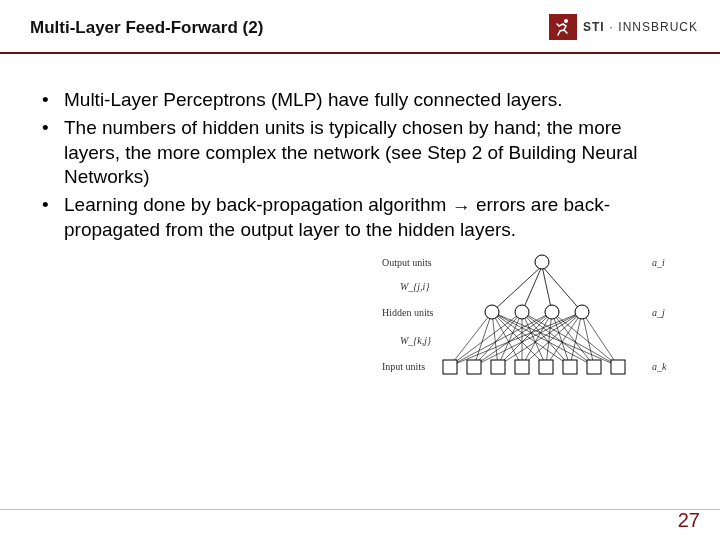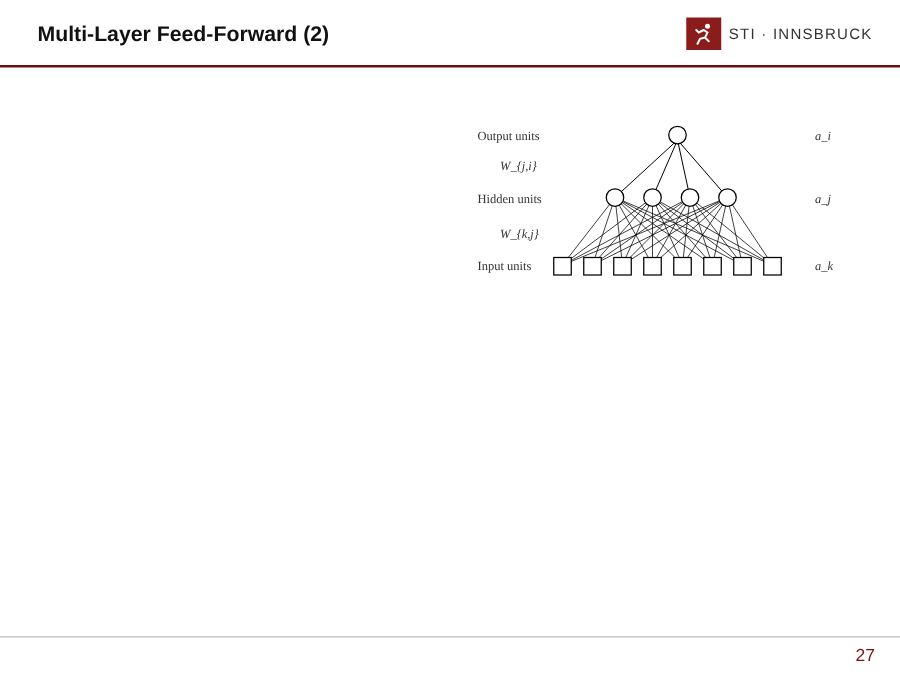--- a/index.html
+++ b/index.html
@@ -3,30 +3,30 @@
 <meta charset="utf-8">
 <style>
   html,body{margin:0;padding:0;width:720px;height:540px;background:#fff;font-family:Arial,Helvetica,sans-serif;color:#000;position:relative;overflow:hidden}
   .slide{position:relative;width:720px;height:540px}
   .header{position:relative;padding:18px 30px 6px 30px}
   .title{font-weight:bold;font-size:17px;color:#111}
   .logo{position:absolute;right:22px;top:14px;display:flex;align-items:center;gap:6px}
   .logo .sq{width:28px;height:26px;background:#8a1c1c;display:flex;align-items:center;justify-content:center}
   .logo .sq svg{display:block}
   .logo .txt{font-size:12px;letter-spacing:1px;color:#333}
-  .logo .txt .sti{font-weight:normal}
+  .logo .txt .sti{font-weight:bold}
   .rule{height:2px;background:#6a1010;margin:8px 0 0 0}
   .body{padding:34px 38px 0 38px}
   ul.bullets{list-style:none;margin:0;padding:0}
   ul.bullets>li{position:relative;padding-left:26px;font-size:19px;line-height:1.28;margin-bottom:4px}
   ul.bullets>li::before{content:"•";position:absolute;left:4px;top:0;font-size:19px}
   .diagram{display:flex;justify-content:flex-end;margin-top:6px}
   .diagram svg{display:block}
   .footer-rule{position:absolute;left:0;right:0;bottom:30px;height:1px;background:#bfbfbf}
-  .pagenum{position:absolute;right:20px;bottom:8px;font-size:14px;color:#7c0f0f}
+  .pagenum{position:absolute;right:20px;bottom:8px;font-size:20px;color:#7c0f0f}
   .diag-label{font-family:'Times New Roman',serif;font-size:10px;fill:#333}
   .diag-sym{font-family:'Times New Roman',serif;font-style:italic;font-size:10px;fill:#333}
 </style>
 </head>
 <body>
 
 <div class="slide">
 
   <div class="header">
     <div class="title">Multi-Layer Feed-Forward (2)</div>
@@ -39,20 +39,23 @@
       </div>
       <div class="txt">
         <span class="sti">STI</span><span> · </span><span>INNSBRUCK</span>
       </div>
     </div>
   </div>
   <div class="rule"></div>
 
   <div class="body">
     <ul class="bullets">
+      <li>Multi-Layer Perceptrons (MLP) have fully connected layers.</li>
+      <li>The numbers of hidden units is typically chosen by hand; the more layers, the more complex the network (see Step 2 of Building Neural Networks)</li>
+      <li>Learning done by back-propagation algorithm → errors are back-propagated from the output layer to the hidden layers.</li>
     </ul>
 
     <div class="diagram">
       <svg width="340" height="140" viewBox="0 0 340 140">
 
         <text x="40" y="18" class="diag-label">Output units</text>
         <text x="40" y="68" class="diag-label">Hidden units</text>
         <text x="40" y="122" class="diag-label">Input units</text>
         <text x="58" y="42" class="diag-sym">W_{j,i}</text>
         <text x="58" y="96" class="diag-sym">W_{k,j}</text>

